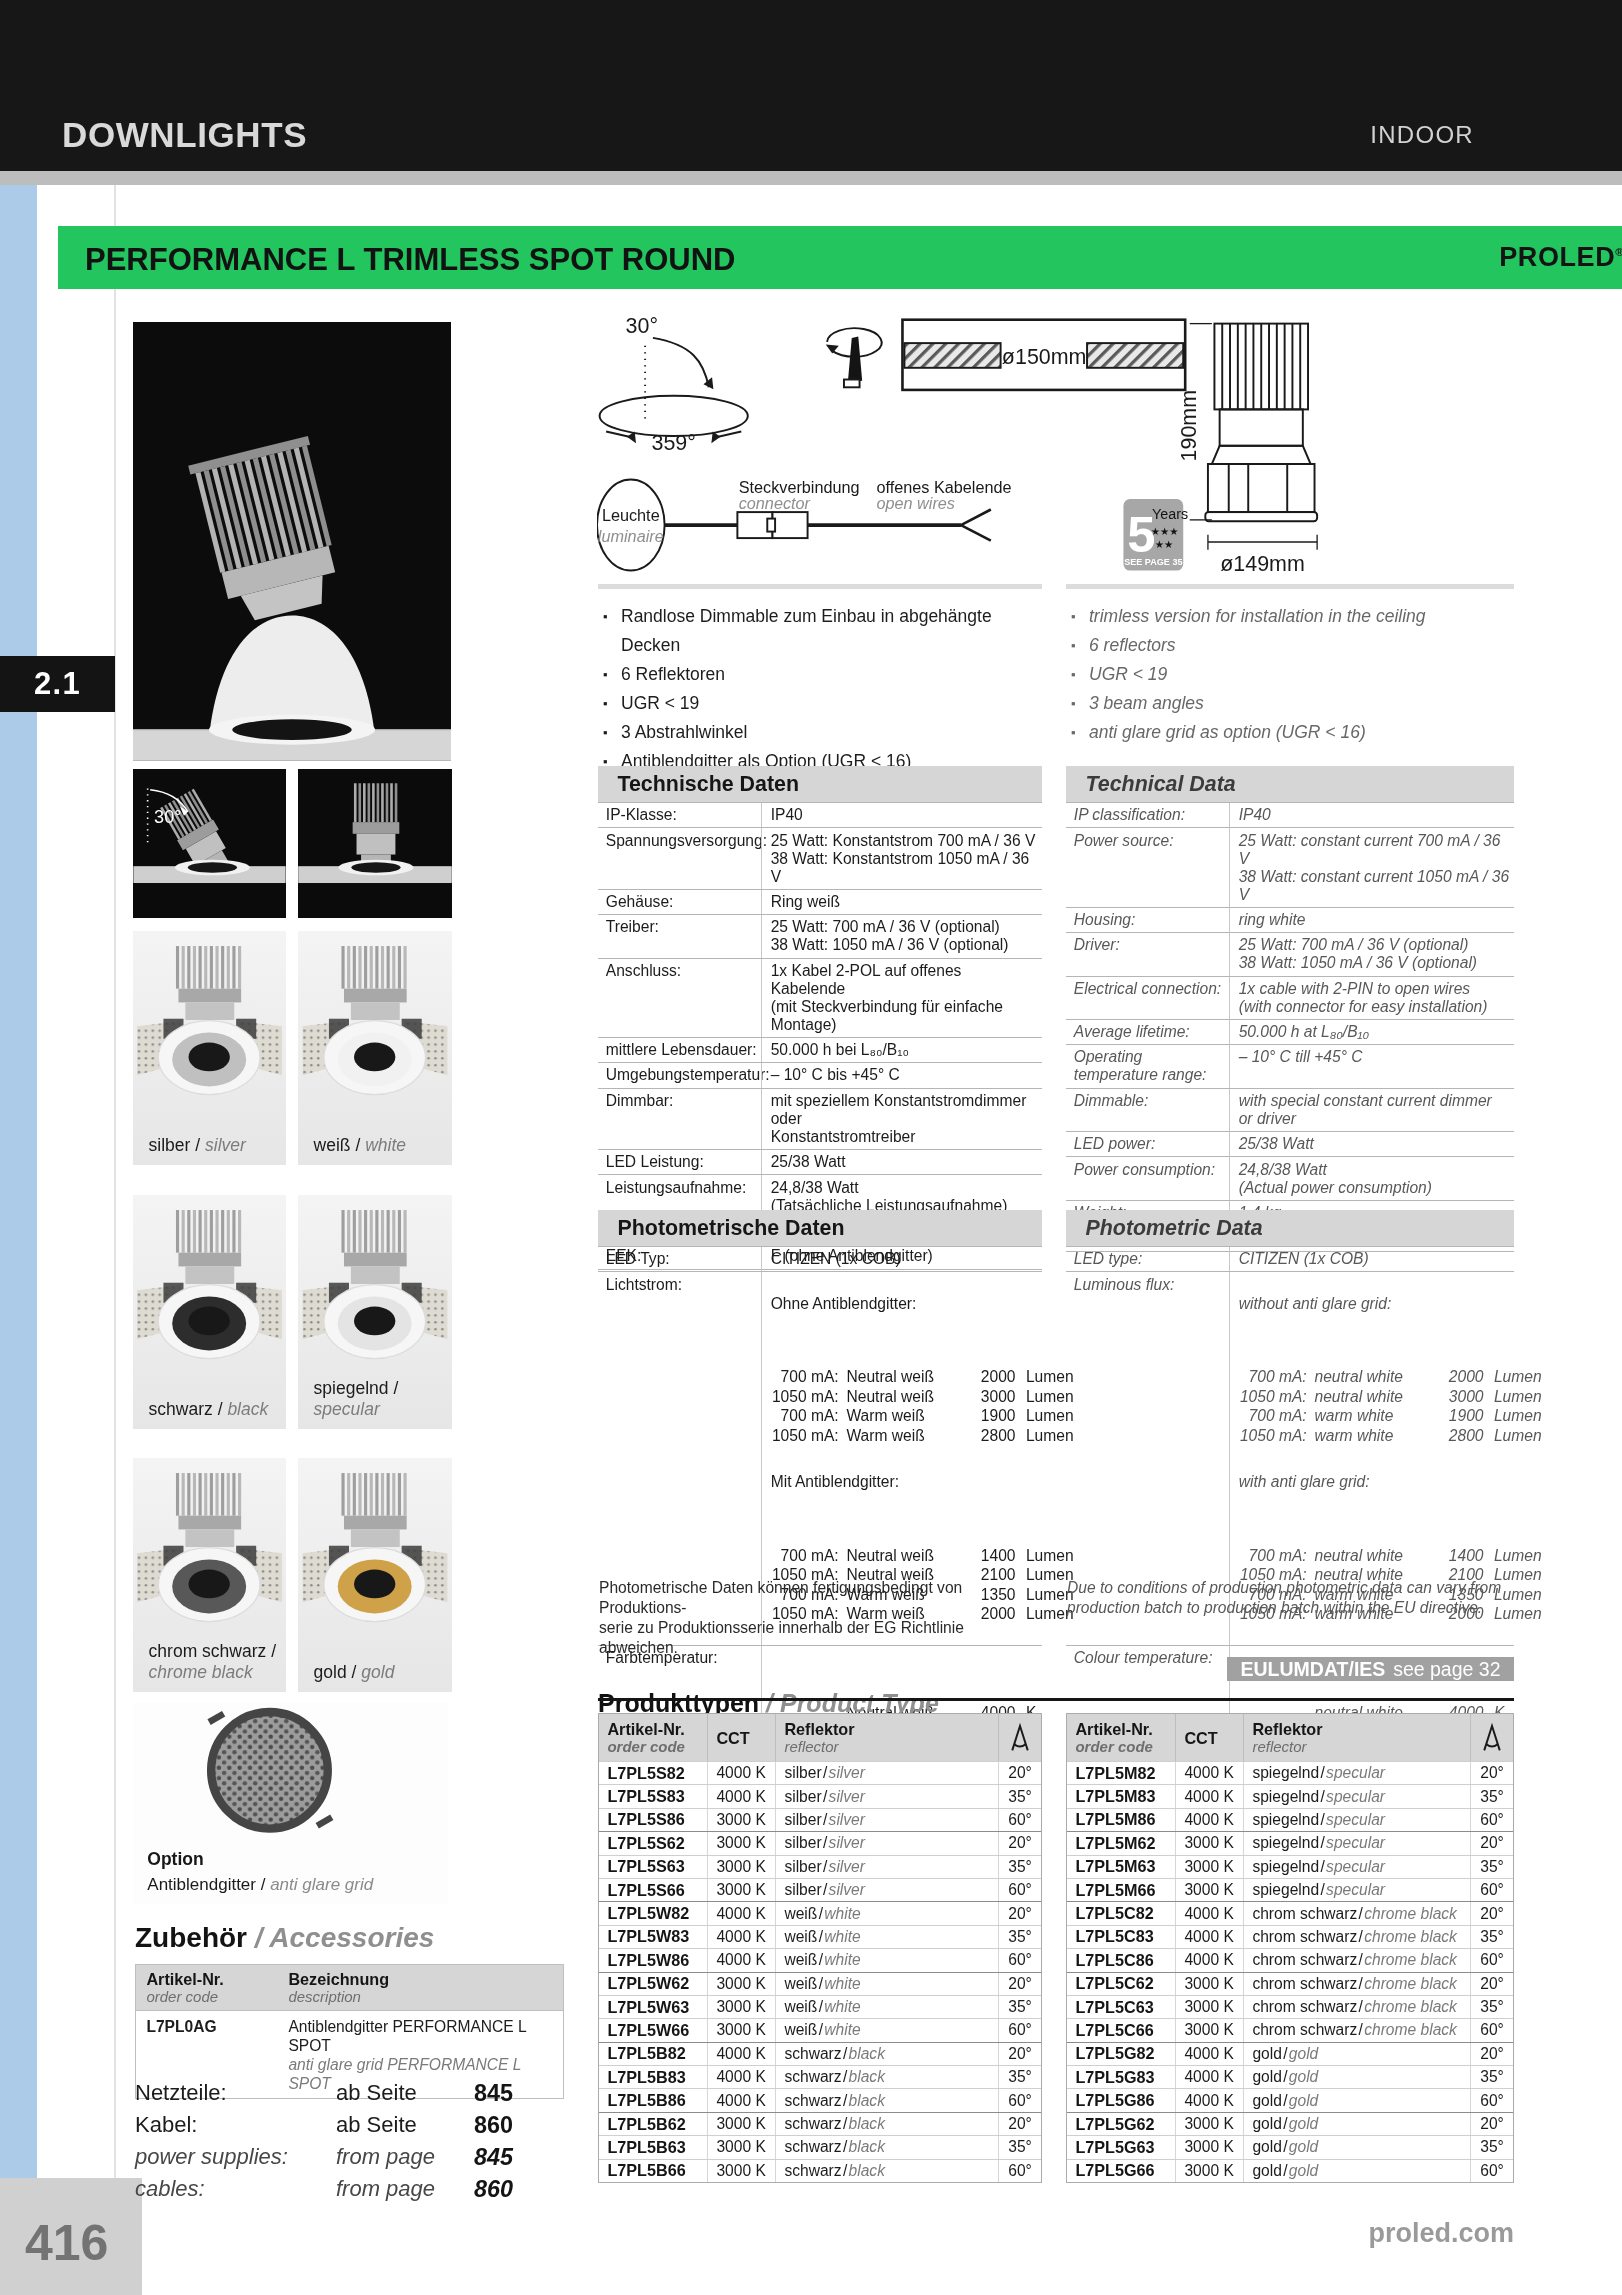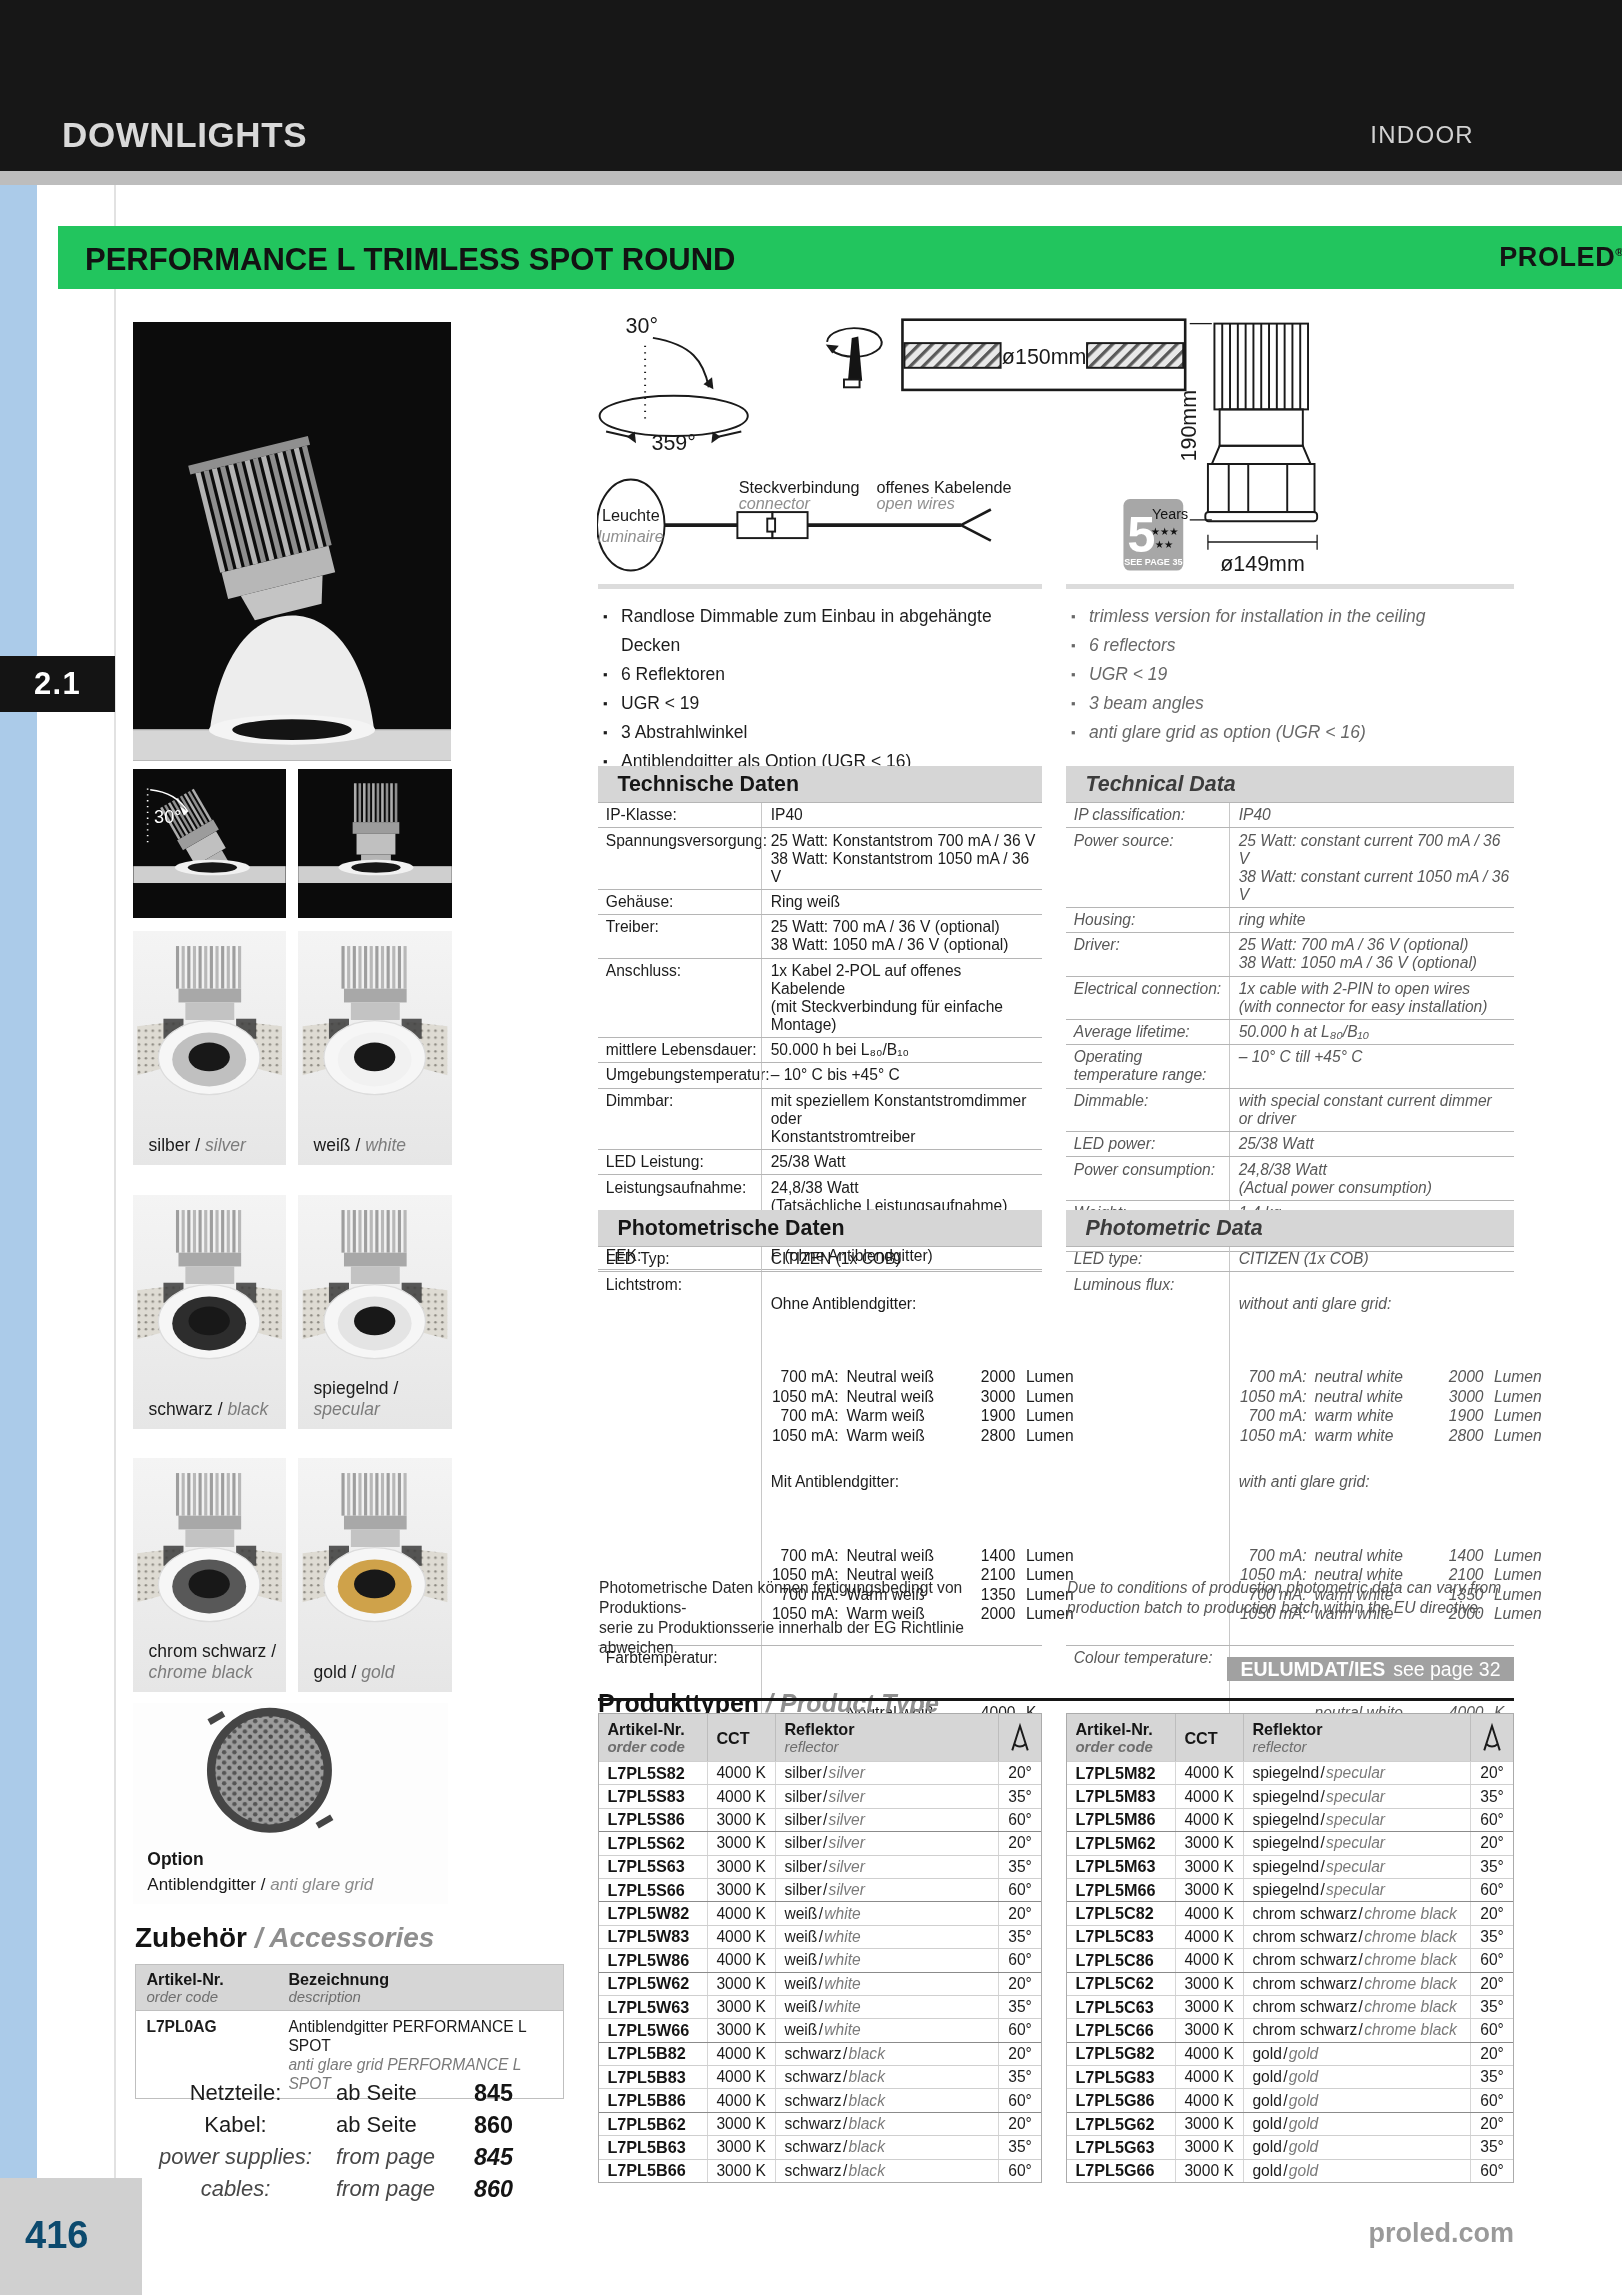--- a/index.html
+++ b/index.html
@@ -8,21 +8,21 @@
   
   .hdr{position:absolute;left:0;top:0;width:1623px;height:171px;background:#171717;}
   .hdr-cat{position:absolute;left:62px;bottom:15.6px;font-size:35px;font-weight:bold;letter-spacing:0.6px;color:#d9d9d9;}
   .hdr-sec{position:absolute;right:149px;bottom:22px;font-size:24px;letter-spacing:1.3px;color:#d2d2d2;}
   .hdr-rule{position:absolute;left:0;top:171px;width:1623px;height:14.3px;background:#bdbdbd;}
   .bluestrip{position:absolute;left:0;top:185px;width:37px;height:1993px;background:#abcbe9;}
   .vline{position:absolute;left:114px;top:185px;width:1.9px;height:1993px;background:#e2e2e2;}
   .tab21{position:absolute;left:0;top:656px;width:115px;height:56px;background:#141414;color:#fff;
          display:flex;align-items:center;justify-content:center;font-size:31px;font-weight:bold;letter-spacing:1.3px;}
   .footband{position:absolute;left:0;top:2178px;width:142px;height:118px;background:#d0d0d0;}
-  .pagenum{position:absolute;left:25px;top:2214px;font-size:38px;font-weight:bold;color:#0c4a6e;}
+  .pagenum{position:absolute;left:25px;top:2214px;font-size:50px;font-weight:bold;color:#737373;}
   .site{position:absolute;left:1287px;top:2218px;width:227px;text-align:right;font-size:27px;font-weight:600;color:#9a9a9a;}
   
   .titlebar{position:absolute;left:58px;top:226px;width:1586px;height:63px;background:#22c55e;}
   .title{position:absolute;left:27px;top:16.2px;font-size:31px;font-weight:bold;color:#121212;}
   .brand{position:absolute;right:19.5px;top:15.6px;font-size:27px;font-weight:800;color:#141414;letter-spacing:0.6px;}
   .brand sup{font-size:11.7px;}
   
   .tile{position:absolute;overflow:hidden;}
   .tile svg{display:block;}
   .vlabel{position:absolute;left:15.6px;bottom:9px;font-size:17.5px;color:#1b1b1b;}
@@ -88,21 +88,21 @@
   .zh{display:flex;background:#d6d6d6;}
   .zh>div{padding:5.2px 0 5.2px 10.4px;}
   .zc1{width:142px;flex:none;box-sizing:border-box;}
   .zrow{display:flex;background:#fff;border-top:1.3px solid #bfbfbf;}
   .zrow>div{padding:5.2px 0 5.2px 10.4px;font-size:15.6px;line-height:19px;}
   .zcode{font-weight:bold;font-size:16.2px;}
   .zdesc .en{font-style:italic;color:#7a7a7a;}
   .refs{position:absolute;left:135px;top:2077px;}
   .refline{display:flex;height:32px;align-items:center;font-size:22px;color:#1c1c1c;}
   .refline.it{font-style:italic;color:#474747;}
-  .rl-l{width:201px;flex:none;text-align:center;}
+  .rl-l{width:201px;flex:none;}
   .rl-m{width:138px;flex:none;}
   .rl-p{font-weight:bold;font-size:23.4px;color:#141414;}
   
   .drawings{position:absolute;left:597px;top:304px;}
   text{font-family:"Liberation Sans",sans-serif;}
   .dtxt{font-size:33px;fill:#1a1a1a;}
   .ltxt{font-size:25px;fill:#1a1a1a;}
   .itxt{font-size:25px;font-style:italic;fill:#8f8f8f;}
 </style>
 </head>

